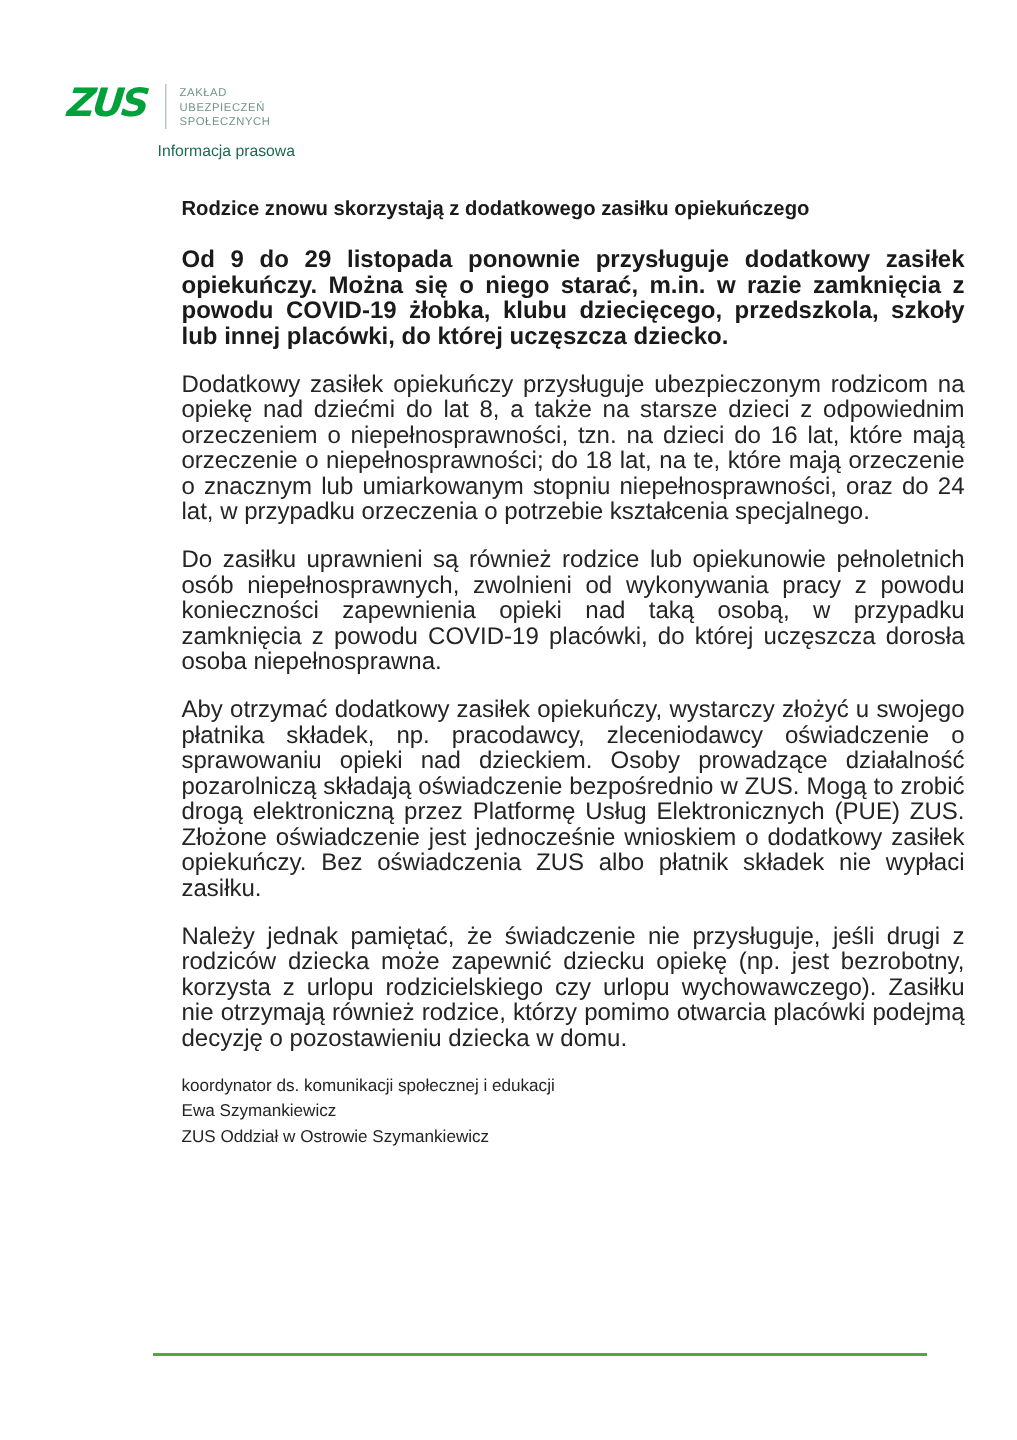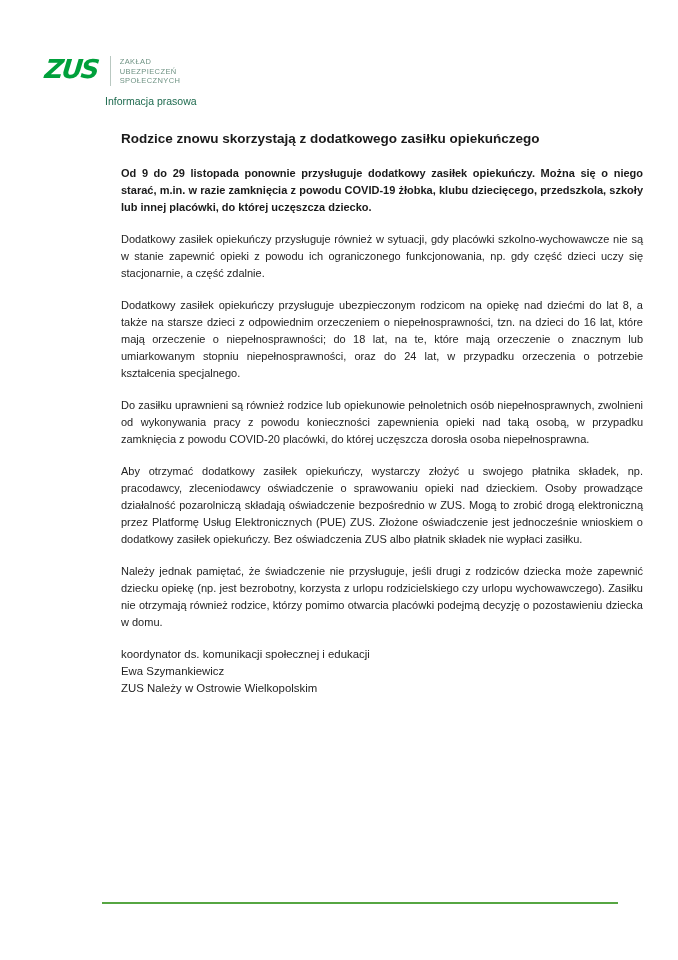--- a/index.html
+++ b/index.html
@@ -57,21 +57,21 @@
     margin-left: 32px;
   }
   .doc-title {
     font-size: 13.5px;
     font-weight: bold;
     color: #1a1a1a;
     margin: 0 0 17px 0;
     line-height: 18px;
   }
   .content p {
-    font-size: 11px;
+    font-size: 16px;
     line-height: 17px;
     text-align: justify;
     margin: 0 0 15px 0;
   }
   .content p.lead { font-weight: bold; color: #1a1a1a; }
   .signature { margin-top: 1px; font-size: 11.4px; line-height: 17px; }
 
   
   .footer-rule {
     position: absolute;
@@ -98,28 +98,27 @@
       </span>
     </div>
     <div class="press-label">Informacja prasowa</div>
   </header>
 
   <main class="content">
     <h1 class="doc-title">Rodzice znowu skorzystają z dodatkowego zasiłku opiekuńczego</h1>
 
     <p class="lead">Od 9  do 29 listopada ponownie przysługuje dodatkowy zasiłek opiekuńczy. Można się o niego starać, m.in. w razie zamknięcia z powodu COVID-19 żłobka, klubu dziecięcego, przedszkola, szkoły lub innej placówki, do której uczęszcza dziecko.</p>
 
-    <p>Dodatkowy zasiłek opiekuńczy przysługuje również w sytuacji, gdy placówki szkolno-wychowawcze nie są w stanie zapewnić opieki z powodu ich ograniczonego funkcjonowania, np. gdy część dzieci uczy się stacjonarnie, a część zdalnie.</p>
     <p>Dodatkowy zasiłek opiekuńczy przysługuje ubezpieczonym rodzicom na opiekę nad dziećmi do lat 8, a także na starsze dzieci z odpowiednim orzeczeniem o niepełnosprawności, tzn. na dzieci do 16 lat, które mają orzeczenie o niepełnosprawności; do 18 lat, na te, które mają orzeczenie o znacznym lub umiarkowanym stopniu niepełnosprawności, oraz do 24 lat, w przypadku orzeczenia o potrzebie kształcenia specjalnego.</p>
-    <p>Do zasiłku uprawnieni są również rodzice lub opiekunowie pełnoletnich osób niepełnosprawnych, zwolnieni od wykonywania pracy z powodu konieczności zapewnienia opieki nad taką osobą, w przypadku zamknięcia z powodu COVID-20 placówki, do której uczęszcza dorosła osoba niepełnosprawna.</p>
+    <p>Do zasiłku uprawnieni są również rodzice lub opiekunowie pełnoletnich osób niepełnosprawnych, zwolnieni od wykonywania pracy z powodu konieczności zapewnienia opieki nad taką osobą, w przypadku zamknięcia z powodu COVID-19 placówki, do której uczęszcza dorosła osoba niepełnosprawna.</p>
     <p>Aby otrzymać dodatkowy zasiłek opiekuńczy, wystarczy złożyć u swojego płatnika składek, np. pracodawcy, zleceniodawcy oświadczenie o sprawowaniu opieki nad dzieckiem. Osoby prowadzące działalność pozarolniczą składają oświadczenie bezpośrednio w ZUS. Mogą to zrobić drogą elektroniczną przez Platformę Usług Elektronicznych (PUE) ZUS. Złożone oświadczenie jest jednocześnie wnioskiem o dodatkowy zasiłek opiekuńczy. Bez oświadczenia ZUS albo płatnik składek nie wypłaci zasiłku.</p>
     <p>Należy jednak pamiętać, że świadczenie nie przysługuje, jeśli drugi z rodziców dziecka może zapewnić dziecku opiekę (np. jest bezrobotny, korzysta z urlopu rodzicielskiego czy urlopu wychowawczego). Zasiłku nie otrzymają również rodzice, którzy pomimo otwarcia placówki podejmą decyzję o pozostawieniu dziecka w domu.</p>
 
     <div class="signature">
       <div>koordynator ds. komunikacji społecznej i edukacji</div>
       <div>Ewa Szymankiewicz</div>
-      <div>ZUS Należy w Ostrowie Wielkopolskim</div>
+      <div>ZUS Oddział w Ostrowie Szymankiewicz</div>
     </div>
   </main>
 
   <div class="footer-rule"></div>
 
 </div>
 
 </body></html>

